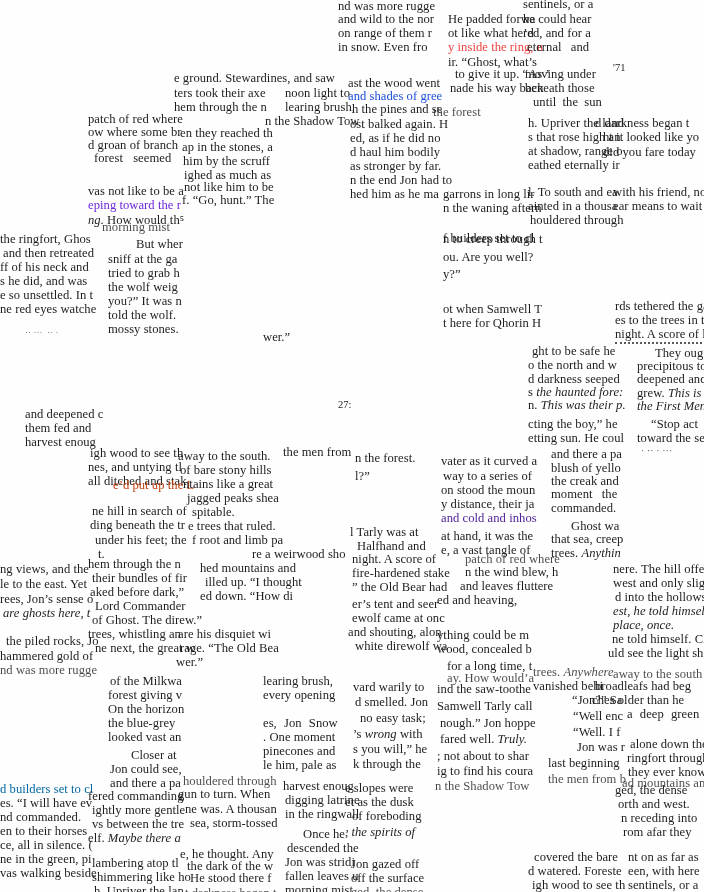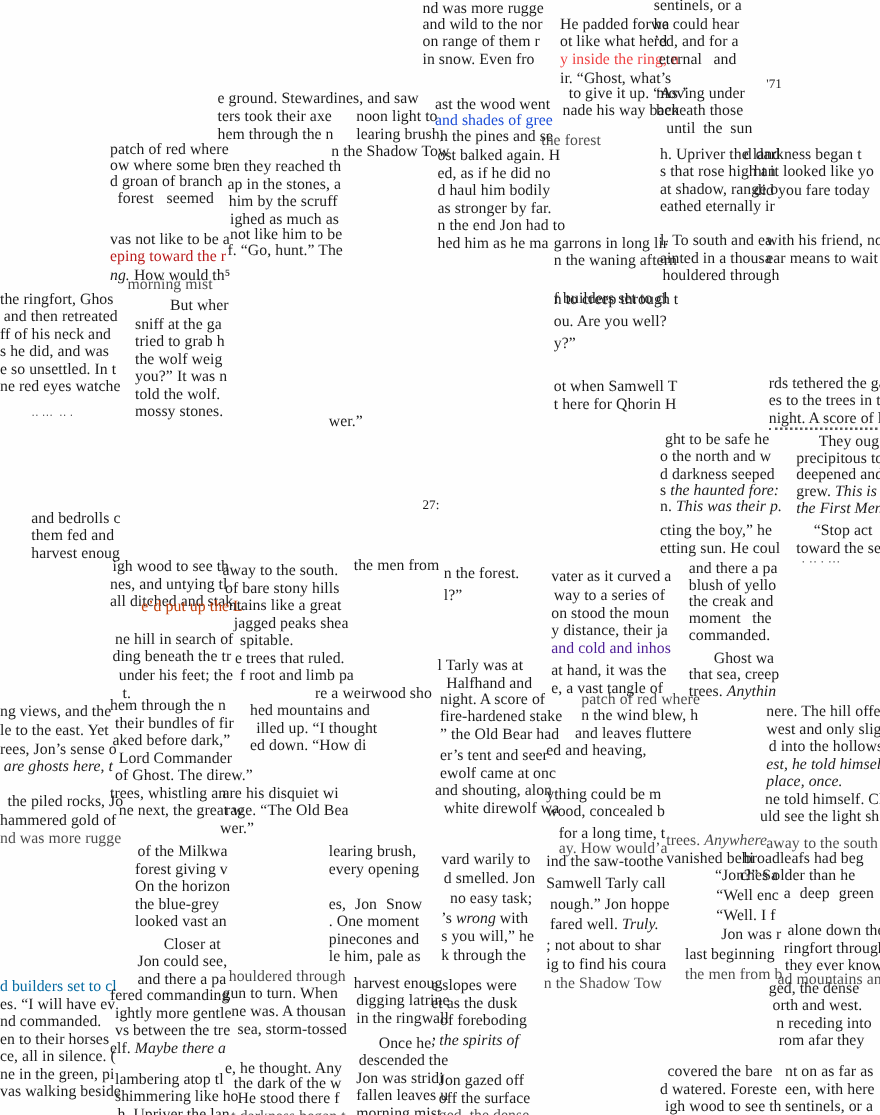--- a/index.html
+++ b/index.html
@@ -70,21 +70,21 @@
       <div class="tl" style="top: 0px; left: 20px; color: rgb(29, 29, 29);"><span>noon light to</span></div>
       <div class="tl" style="top: 14px; left: 20px; color: rgb(29, 29, 29);"><span>learing brush,</span></div>
       <div class="tl" style="top: 28px; left: 0px; color: rgb(29, 29, 29);"><span>n the Shadow Tow</span></div>
     </div>
     <div class="frag" style="left: 88px; top: 113px;">
       <div class="tl" style="top: 0px; left: 0px; color: rgb(29, 29, 29);"><span>patch of red where</span></div>
       <div class="tl" style="top: 13px; left: 0px; color: rgb(29, 29, 29);"><span>ow where some br</span></div>
       <div class="tl" style="top: 26px; left: 0px; color: rgb(29, 29, 29);"><span>d groan of branch</span></div>
       <div class="tl" style="top: 39px; left: 6px; word-spacing: 7px; color: rgb(29, 29, 29);"><span>forest seemed</span></div>
       <div class="tl" style="top: 72px; left: 0px; color: rgb(29, 29, 29);"><span>vas not like to be a</span></div>
-      <div class="tl" style="top: 86px; left: 0px; color: #b91c1c; text-align: right;"><span>eping toward the r</span></div>
+      <div class="tl" style="top: 86px; left: 0px; color: #6d28d9; text-align: right;"><span>eping toward the r</span></div>
       <div class="tl" style="top: 101px; left: 0px; color: rgb(29, 29, 29);"><span class="it">ng.</span><span> How would th⁵</span></div>
       <div class="tl blur" style="top: 108px; left: 14px; color: rgb(29, 29, 29);"><span>morning mist</span></div>
     </div>
     <div class="frag" style="left: 350px; top: 118px;">
       <div class="tl" style="top: 0px; left: 0px; color: rgb(29, 29, 29);"><span>ost balked again. H</span></div>
       <div class="tl" style="top: 14px; left: 0px; color: rgb(29, 29, 29);"><span>ed, as if he did no</span></div>
       <div class="tl" style="top: 28px; left: 0px; color: rgb(29, 29, 29);"><span>d haul him bodily</span></div>
       <div class="tl" style="top: 42px; left: 0px; color: rgb(29, 29, 29);"><span>as stronger by far.</span></div>
       <div class="tl" style="top: 56px; left: 0px; color: rgb(29, 29, 29);"><span>n the end Jon had to</span></div>
       <div class="tl" style="top: 70px; left: 0px; color: rgb(29, 29, 29);"><span>hed him as he ma</span></div>
@@ -162,21 +162,21 @@
       <div class="tl" style="top: 0px; left: 0px; color: rgb(29, 29, 29);"><span>and there a pa</span></div>
       <div class="tl" style="top: 14px; left: 0px; color: rgb(29, 29, 29);"><span>blush of yello</span></div>
       <div class="tl" style="top: 27px; left: 0px; color: rgb(29, 29, 29);"><span>the creak and</span></div>
       <div class="tl" style="top: 40px; left: 0px; word-spacing: 6px; color: rgb(29, 29, 29);"><span>moment the</span></div>
       <div class="tl" style="top: 54px; left: 0px; color: rgb(29, 29, 29);"><span>commanded.</span></div>
       <div class="tl" style="top: 72px; left: 20px; color: rgb(29, 29, 29);"><span>Ghost wa</span></div>
       <div class="tl" style="top: 85px; left: 0px; color: rgb(29, 29, 29);"><span>that sea, creep</span></div>
       <div class="tl" style="top: 99px; left: 0px; color: rgb(29, 29, 29);"><span>trees. </span><span class="it">Anythin</span></div>
     </div>
     <div class="frag" style="left: 25px; top: 408px;">
-      <div class="tl" style="top: 0px; left: 0px; color: rgb(29, 29, 29);"><span>and bedrolls c</span></div>
+      <div class="tl" style="top: 0px; left: 0px; color: rgb(29, 29, 29);"><span>and deepened c</span></div>
       <div class="tl" style="top: 14px; left: 0px; color: rgb(29, 29, 29);"><span>them fed and</span></div>
       <div class="tl" style="top: 28px; left: 0px; color: rgb(29, 29, 29);"><span>harvest enoug</span></div>
     </div>
     <div class="frag" style="left: 88px; top: 447px;">
       <div class="tl" style="top: 0px; left: 2px; color: rgb(29, 29, 29);"><span>igh wood to see th</span></div>
       <div class="tl" style="top: 14px; left: 0px; color: rgb(29, 29, 29);"><span>nes, and untying tl</span></div>
       <div class="tl" style="top: 28px; left: 0px; color: rgb(29, 29, 29);"><span>all ditched and stak</span></div>
       <div class="tl" style="top: 32px; left: 4px; color: #c2410c; margin-left: 21px;"><span>e’d put up the L</span></div>
       <div class="tl" style="top: 58px; left: 4px; color: rgb(29, 29, 29);"><span>ne hill in search of</span></div>
       <div class="tl" style="top: 72px; left: 2px; color: rgb(29, 29, 29);"><span>ding beneath the tr</span></div>

